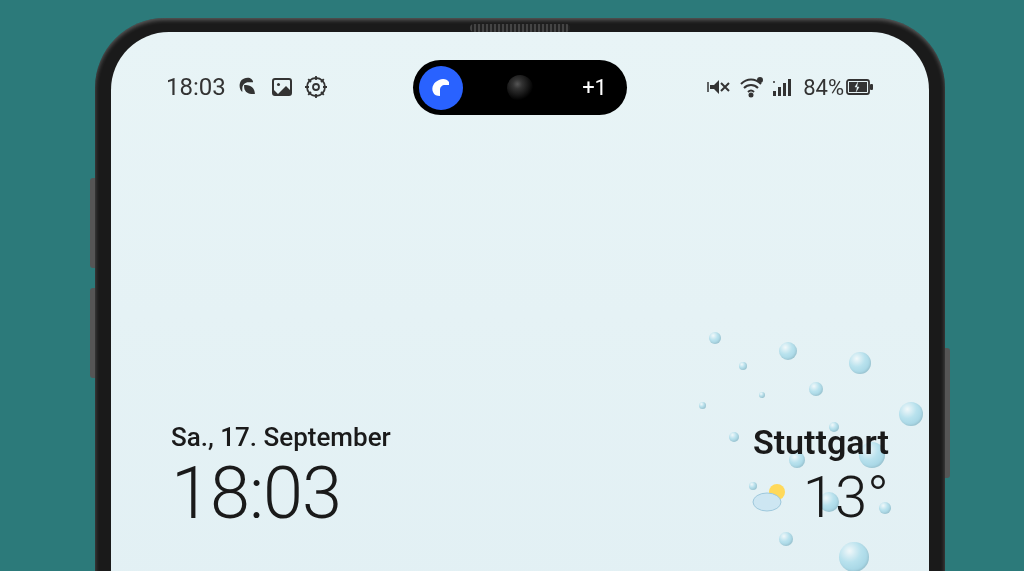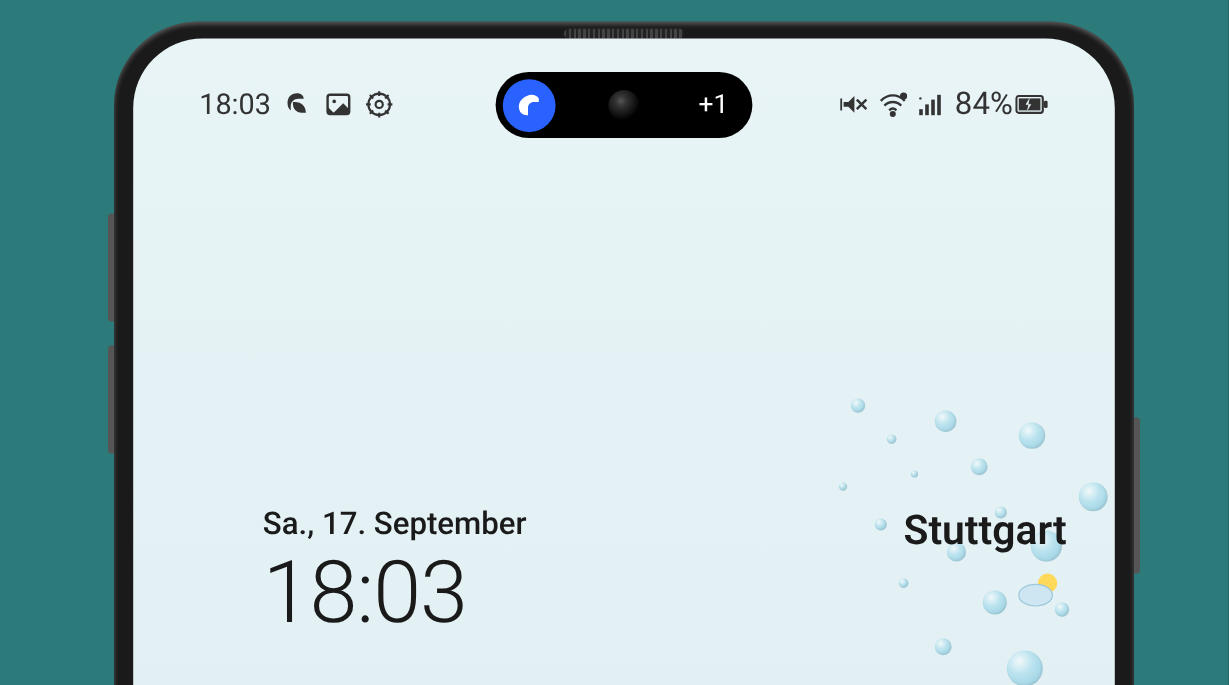--- a/index.html
+++ b/index.html
@@ -92,32 +92,31 @@
       width: 26px; height: 26px;
       background: radial-gradient(circle at 40% 35%, #555 0%, #333 20%, #000 70%);
       border-radius: 50%;
       position: absolute;
       left: 50%;
       top: 50%;
       transform: translate(-50%, -50%);
     }
     .notch-count { color: #fff; font-size: 22px; font-weight: 400; }
     
-    .battery-text { font-size: 26px; color: #333; display: flex; align-items: center; gap: 2px; }
+    .battery-text { font-size: 22px; color: #333; display: flex; align-items: center; gap: 2px; }
     .battery-icon { display: inline-flex; align-items: center; }
     
     .widget-row {
       position: absolute;
       top: 390px;
       left: 60px;
       right: 40px;
       display: flex;
       justify-content: space-between;
       color: #1a1a1a;
-      margin-left: 48px;
     }
     .clock-widget { display: flex; flex-direction: column; }
     .date-line { font-size: 26px; font-weight: 500; margin-bottom: 6px; }
     .big-time { font-size: 72px; font-weight: 300; line-height: 1; letter-spacing: -1px; }
     .weather-widget { display: flex; flex-direction: column; align-items: flex-end; text-align: right; }
     .city { font-size: 34px; font-weight: 600; margin-bottom: 6px; }
     .temp-row { display: flex; align-items: center; gap: 10px; }
     .weather-icon { width: 46px; height: 46px; }
     .temp { font-size: 58px; font-weight: 300; line-height: 1; }
     .uv-row { font-size: 20px; font-weight: 500; margin-top: 10px; display: flex; align-items: center; gap: 6px; }
@@ -246,18 +245,19 @@
       </div>
       <div class="weather-widget">
         <div class="city">Stuttgart</div>
         <div class="temp-row">
           <span class="weather-icon">
             <svg viewBox="0 0 46 46">
                 <circle cx="30" cy="18" r="8" fill="#ffd95a"></circle>
                 <ellipse cx="20" cy="28" rx="14" ry="9" fill="#cde6f2" stroke="#9ec8dc" stroke-width="1"></ellipse>
               </svg>
           </span>
+          <span class="temp">13°</span>
         </div>
       </div>
     </div>
 
   </div>
 </div>
 
 </body></html>

